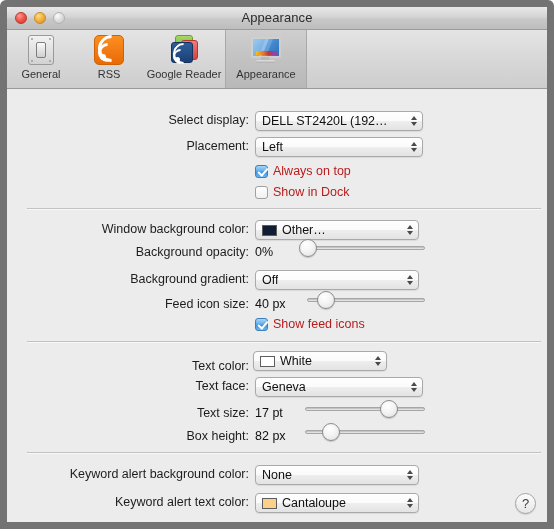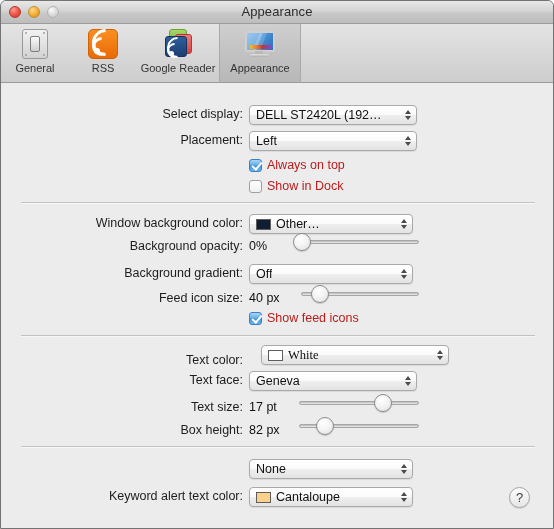--- a/index.html
+++ b/index.html
@@ -6,21 +6,21 @@
   body{
     width:554px;height:529px;overflow:hidden;
     font-family:"Liberation Sans","DejaVu Sans",sans-serif;
     background:#ffffff;
     -webkit-font-smoothing:antialiased;
   }
   .window{
     position:absolute;left:0;top:0;width:554px;height:529px;
     background:#ececec;
     box-sizing:border-box;
-    border:1px solid #737373;
+    border:7px solid #737373;
     border-radius:6px 6px 0 0;
     overflow:hidden;
   }
 
   
   .titlebar{
     position:relative;height:22px;
     background:linear-gradient(to bottom,#e8e8e8 0%,#d4d4d4 45%,#c8c8c8 55%,#bdbdbd 100%);
     border-bottom:1px solid #9c9c9c;
     border-radius:5px 5px 0 0;
@@ -330,21 +330,21 @@
     <div class="chk" style="position:absolute;left:248px;top:228px;">
       <span class="box on"></span>
       <span class="ctext">Show feed icons</span>
     </div>
 
     <div class="sep" style="top:252px;"></div>
 
     <div class="row" style="left:20px;top:264px;width:222px;justify-content:flex-end;margin-top:6px;">
       <span class="lbl">Text color:</span>
     </div>
-    <div class="popup" style="position:absolute;left:260px;top:262px;width:188px;font-family:Liberation Serif, serif;">
+    <div class="popup" style="position:absolute;left:246px;top:262px;width:134px;">
       <span class="swatch" style="background:#ffffff;"></span>
       <span class="ptext">White</span>
       <span class="stepper">
           <i class="ar up"></i>
           <i class="ar dn"></i>
         </span>
     </div>
 
     <div class="row" style="left:20px;top:290px;width:222px;justify-content:flex-end;">
       <span class="lbl">Text face:</span>
@@ -370,20 +370,23 @@
       <span class="lbl">Box height:</span>
     </div>
     <div class="valtext" style="position:absolute;left:248px;top:340px;">82 px</div>
     <div class="slider" style="position:absolute;left:298px;top:334px;width:120px;">
       <span class="track"></span>
       <span class="thumb" style="left:22%;"></span>
     </div>
 
     <div class="sep" style="top:363px;"></div>
 
+    <div class="row" style="left:20px;top:378px;width:222px;justify-content:flex-end;">
+      <span class="lbl">Keyword alert background color:</span>
+    </div>
     <div class="popup" style="position:absolute;left:248px;top:376px;width:164px;">
       <span class="ptext">None</span>
       <span class="stepper">
           <i class="ar up"></i>
           <i class="ar dn"></i>
         </span>
     </div>
 
     <div class="row" style="left:20px;top:406px;width:222px;justify-content:flex-end;">
       <span class="lbl">Keyword alert text color:</span>

